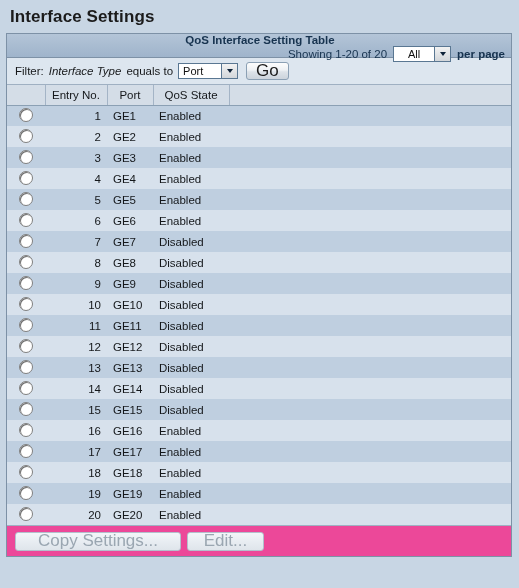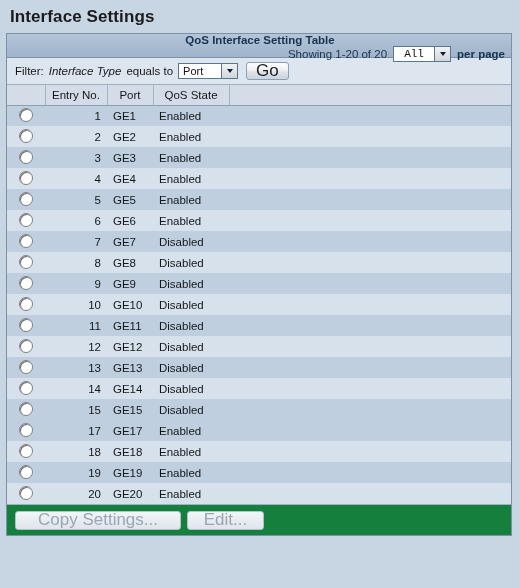--- a/index.html
+++ b/index.html
@@ -96,21 +96,21 @@
     align-items: center;
     justify-content: center;
   }
   .winselect .sel-arrow i {
     display: block;
     width: 0; height: 0;
     border-left: 3.5px solid transparent;
     border-right: 3.5px solid transparent;
     border-top: 4px solid #0e2238;
   }
-  .winselect.wide .sel-value { min-width: 32px; justify-content: center; font-family: Liberation Mono, monospace; }
+  .winselect.wide .sel-value { min-width: 32px; justify-content: center; }
   .winselect.port .sel-value { min-width: 34px; }
 
   
   #filter-row {
     height: 27px;
     background: #dde6ef;
     border-bottom: 1px solid #9fb0c2;
     display: flex;
     align-items: center;
     padding-left: 8px;
@@ -194,21 +194,21 @@
     background: #ffffff;
     border: 1px solid #7f7f7f;
     box-shadow: inset 1px 1px 0 #6e6e6e, inset -1px -1px 0 #ffffff;
     vertical-align: middle;
     margin-top: -1px;
   }
 
   
   #footer {
     height: 30px;
-    background: #15803d;
+    background: #ec4899;
     display: flex;
     align-items: center;
     padding-left: 8px;
     gap: 6px;
     box-sizing: border-box;
   }
   .btn.disabled {
     color: #9aa6b1;
     background: linear-gradient(to bottom, #f3f6f9 0%, #e8edf2 50%, #dfe5eb 100%);
     border: 1px solid #b3c0cc;
@@ -372,20 +372,27 @@
             <td class="state">Disabled</td>
             <td class="fill"></td>
           </tr>
           <tr class="odd">
             <td class="radio"><span class="radio-btn"></span></td>
             <td class="entry">15</td>
             <td class="port">GE15</td>
             <td class="state">Disabled</td>
             <td class="fill"></td>
           </tr>
+          <tr class="even">
+            <td class="radio"><span class="radio-btn"></span></td>
+            <td class="entry">16</td>
+            <td class="port">GE16</td>
+            <td class="state">Enabled</td>
+            <td class="fill"></td>
+          </tr>
           <tr class="odd">
             <td class="radio"><span class="radio-btn"></span></td>
             <td class="entry">17</td>
             <td class="port">GE17</td>
             <td class="state">Enabled</td>
             <td class="fill"></td>
           </tr>
           <tr class="even">
             <td class="radio"><span class="radio-btn"></span></td>
             <td class="entry">18</td>

